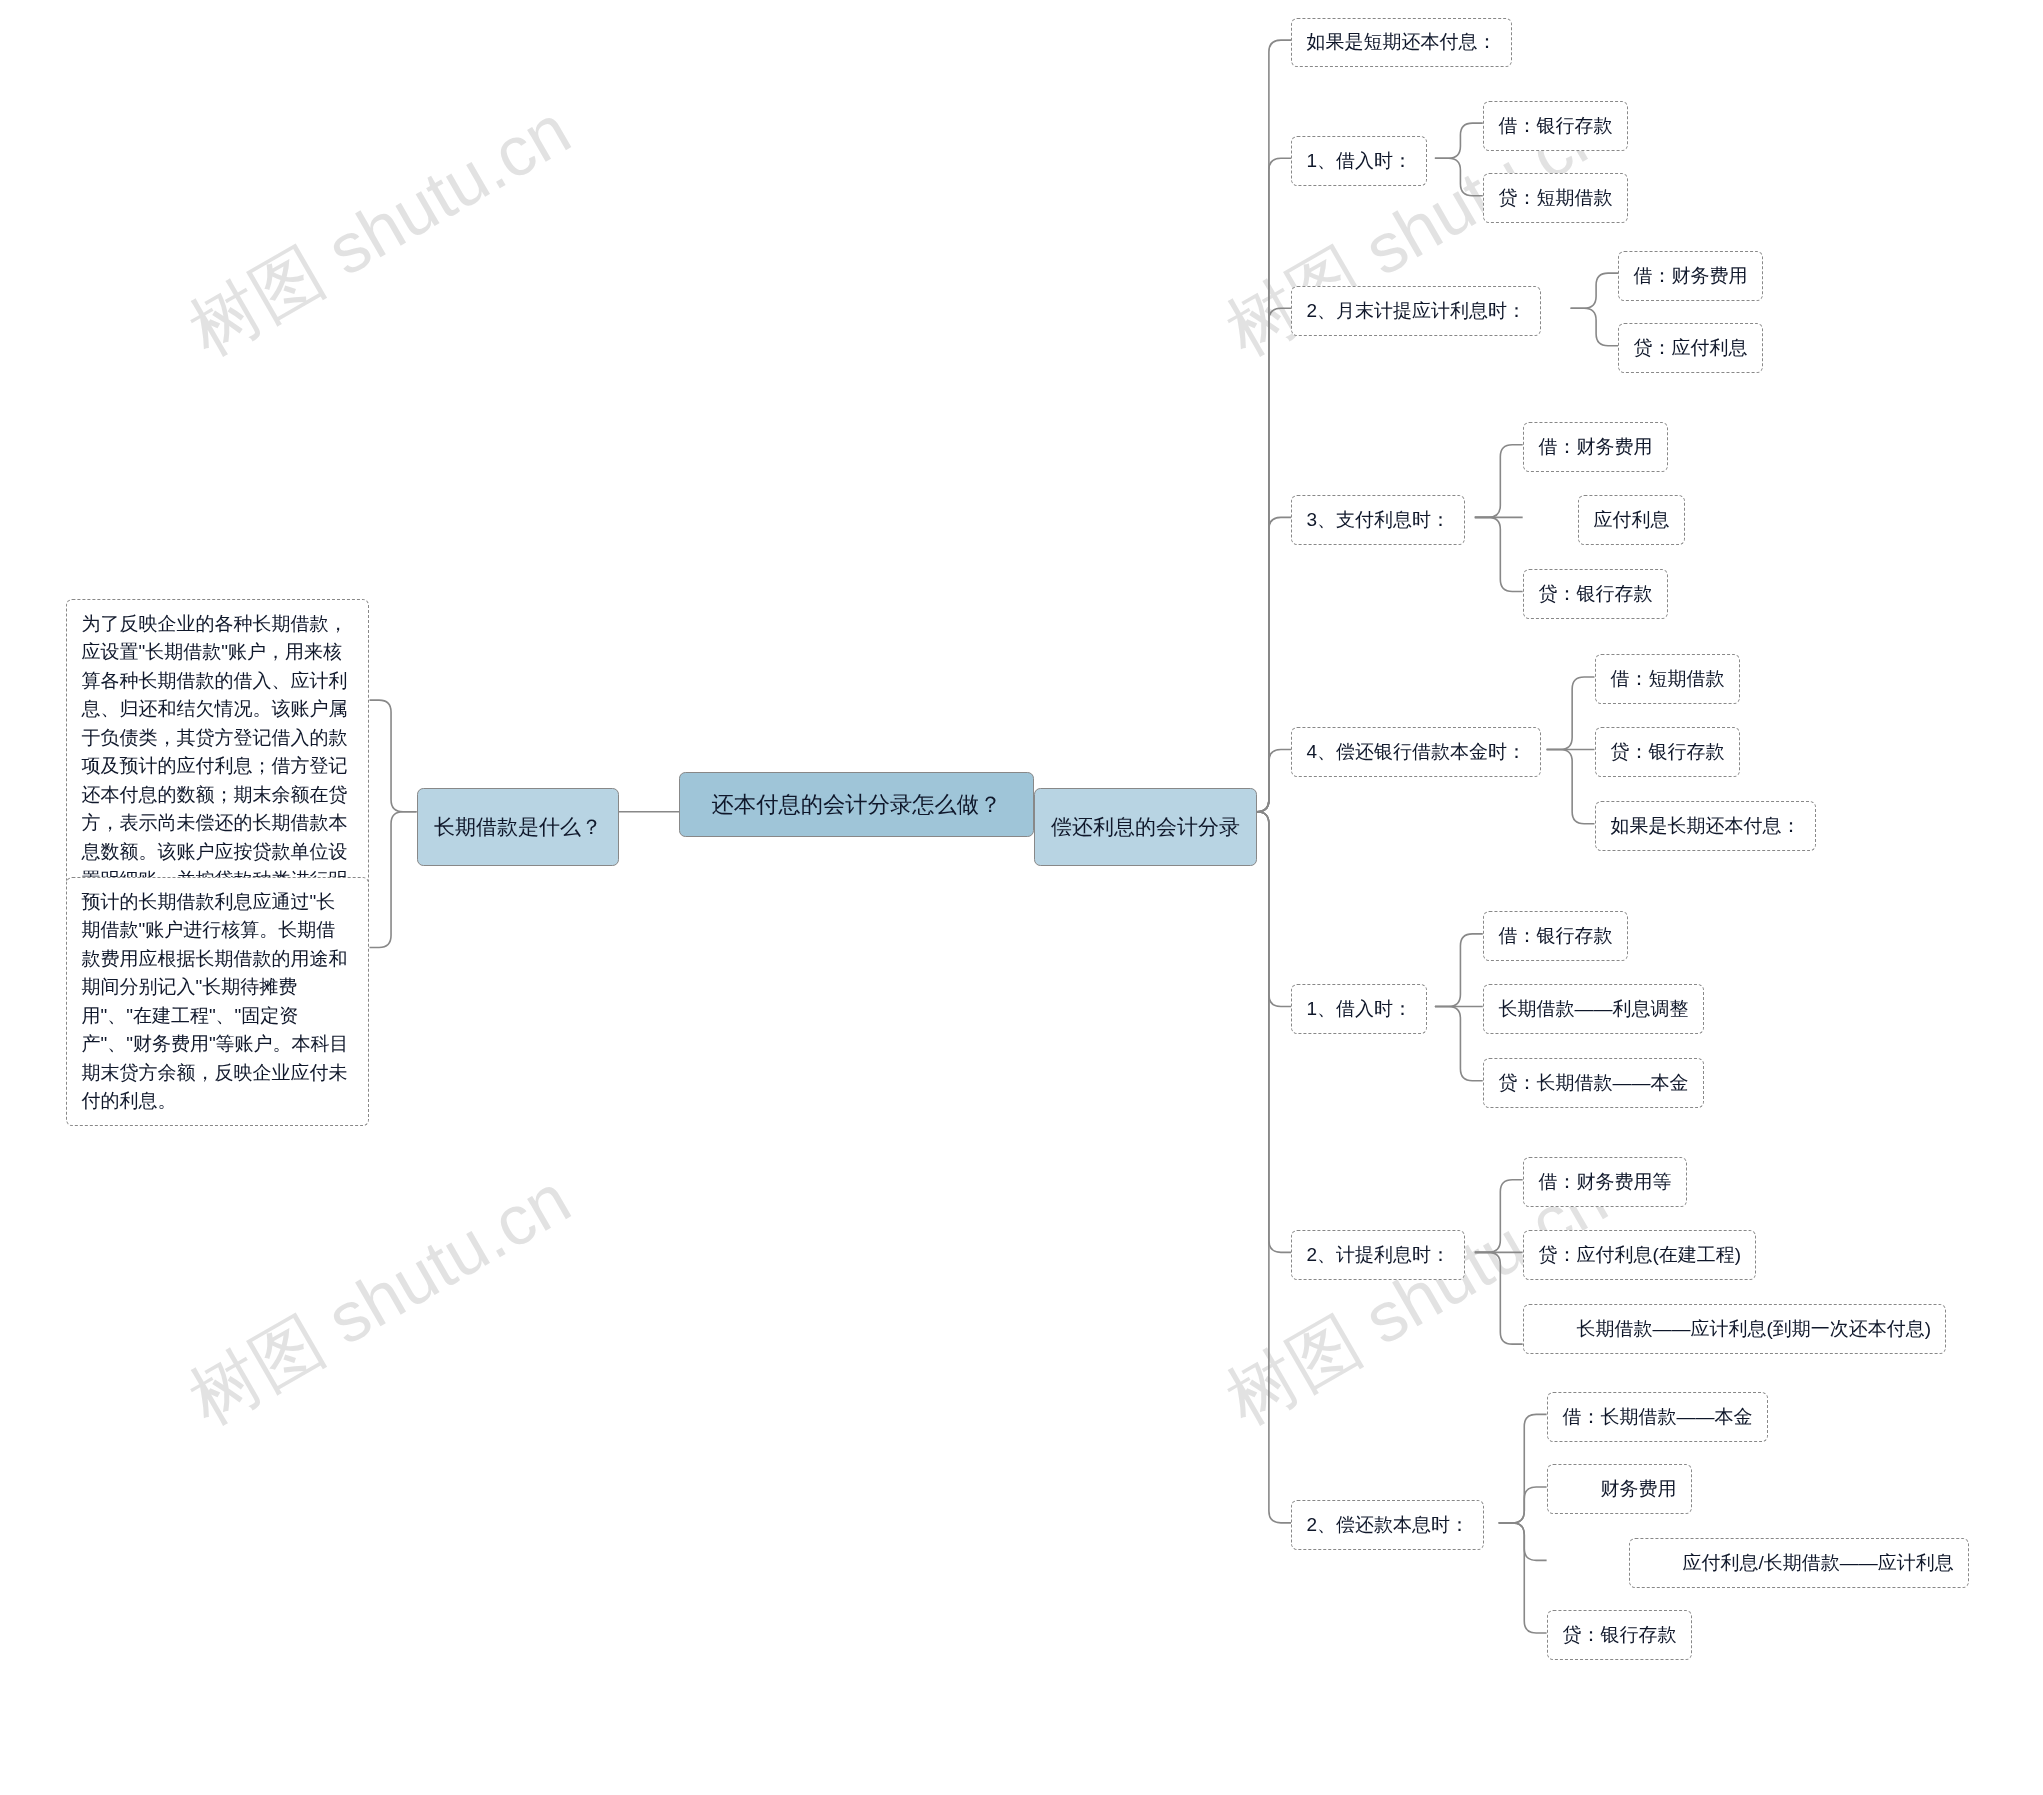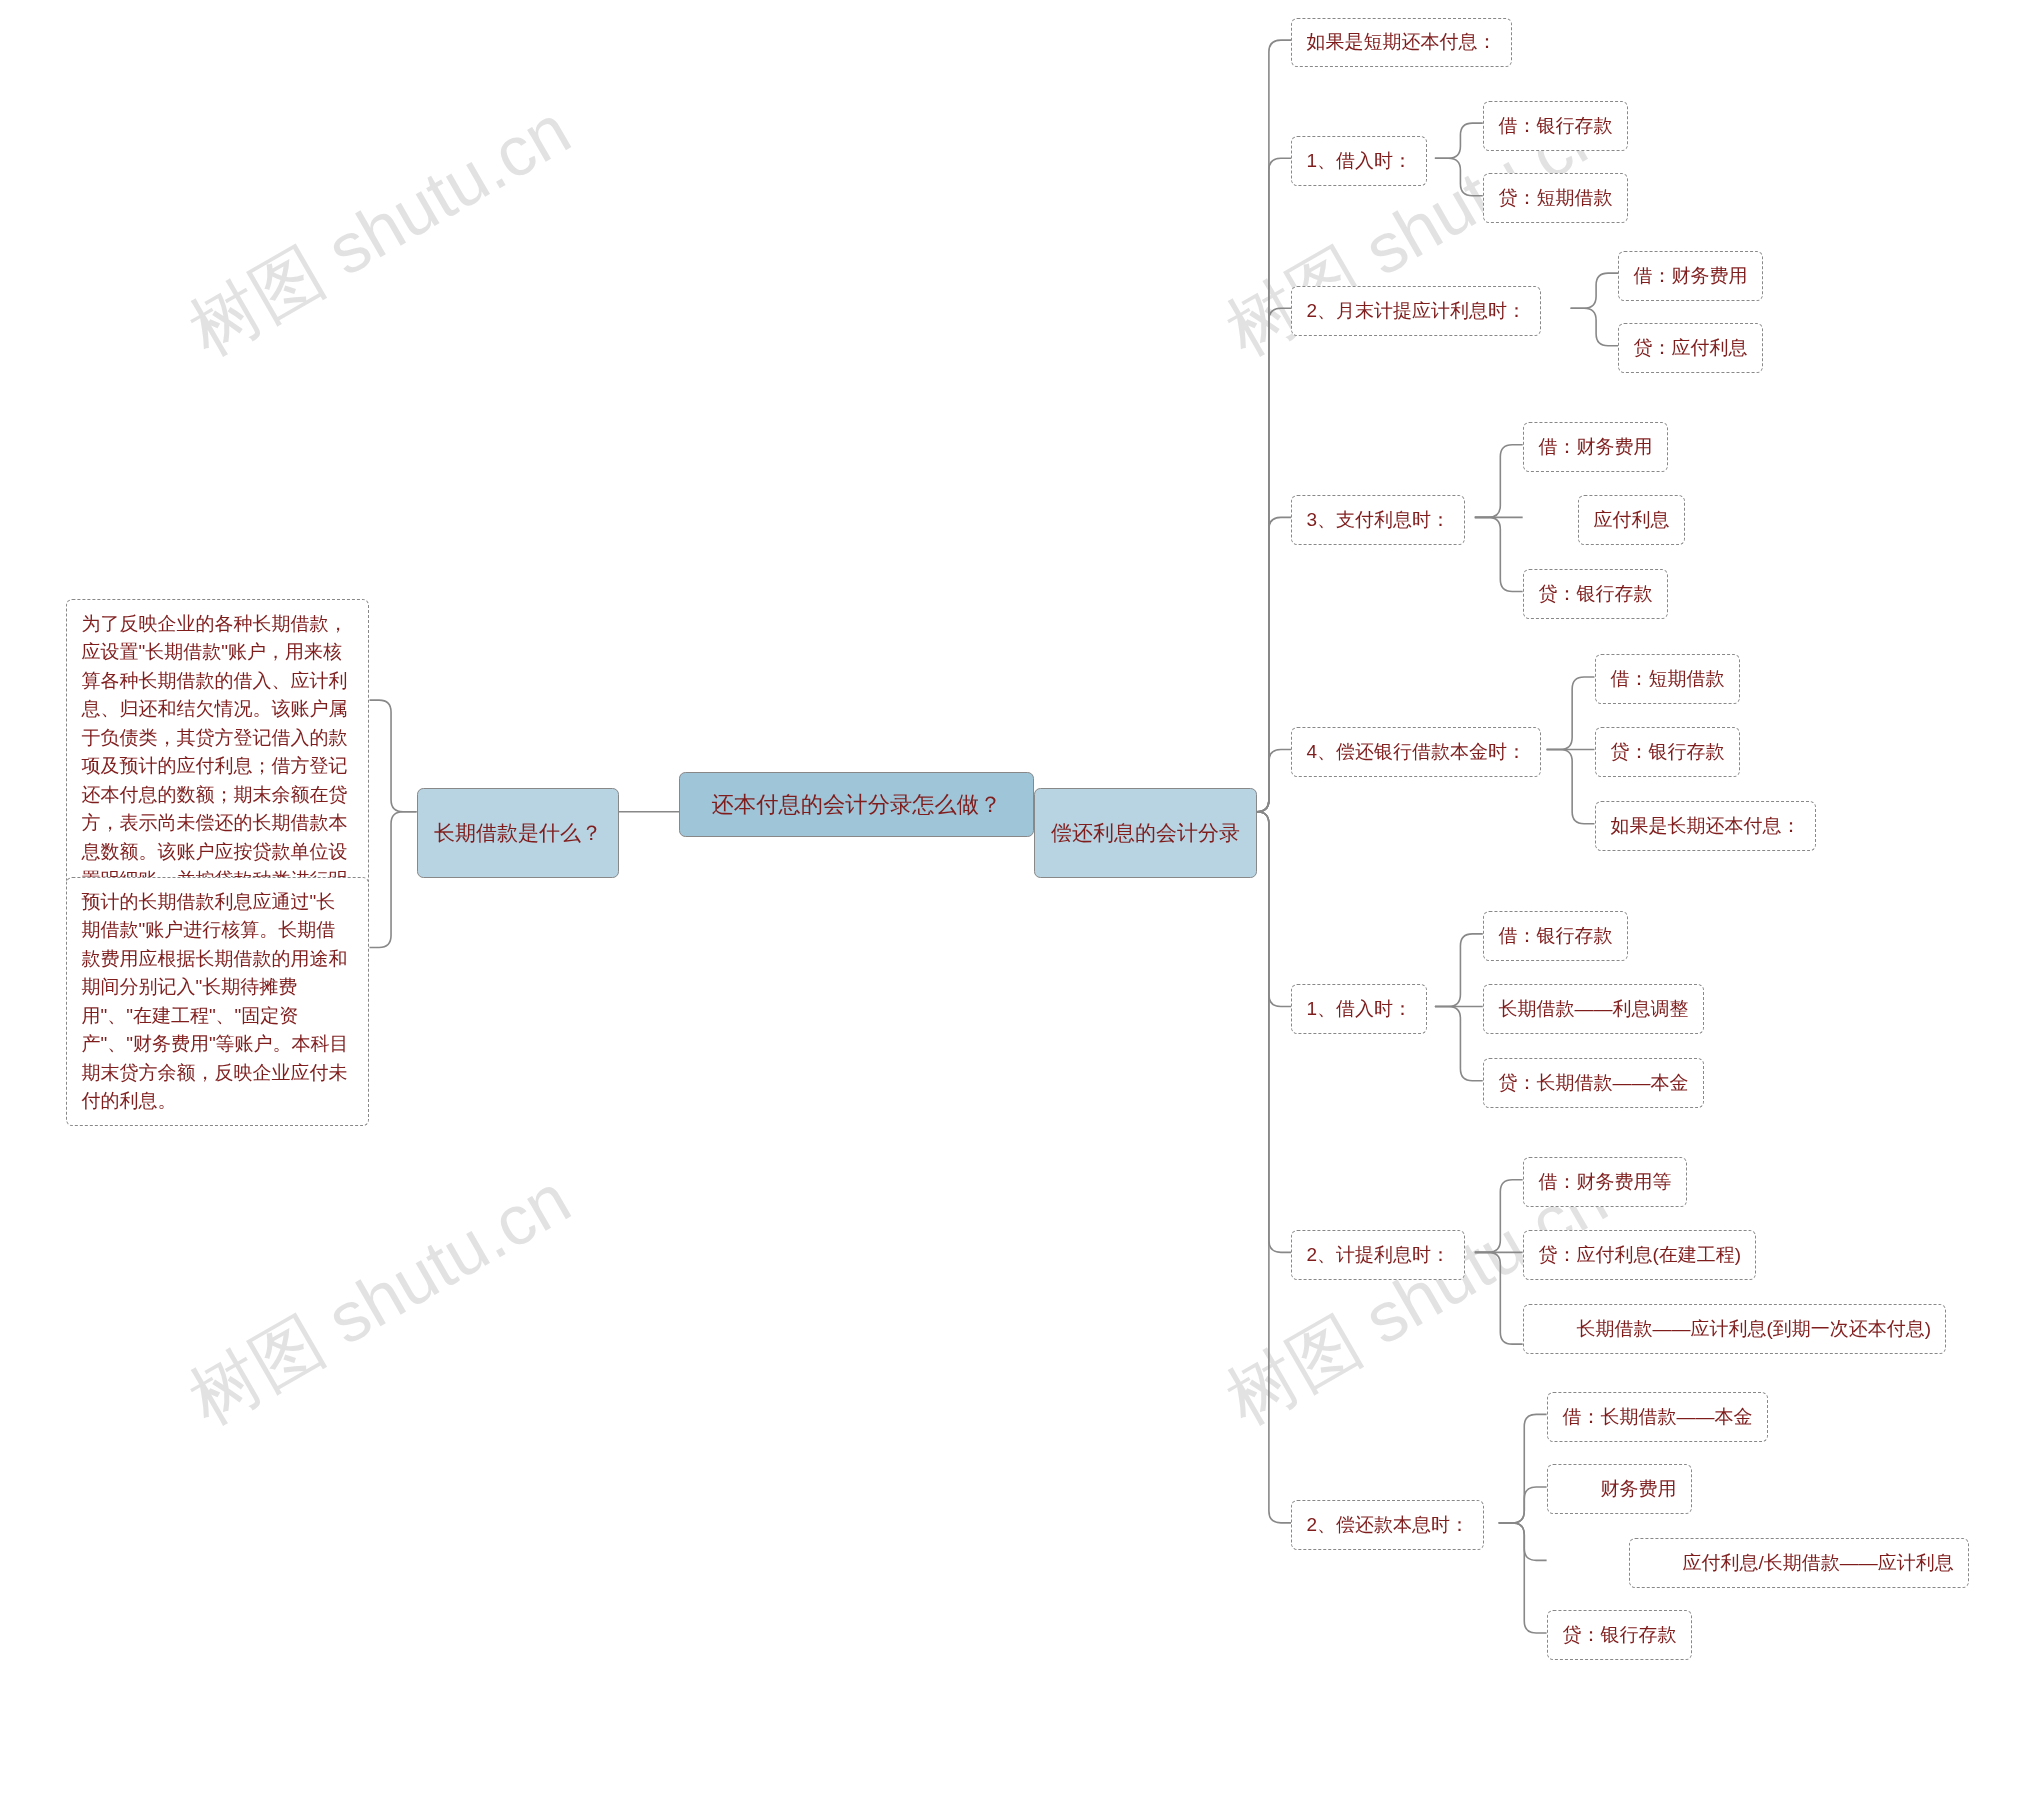--- a/index.html
+++ b/index.html
@@ -1,18 +1,18 @@
 <!DOCTYPE html>
 <html style="font-size:12.8px"><head>
 <meta charset="utf-8">
 <style>
 html,body{margin:0;padding:0;width:2043px;height:1796px;background:#fff;font-family:"Microsoft YaHei","PingFang SC",Arial,sans-serif;position:relative;overflow:hidden}
-.node{position:absolute;border:1.6px dashed #888;border-radius:6.4px;padding:9.6px 14.4px;font-size:19px;color:#7f1d1d;line-height:1.5;background:#fff;box-sizing:border-box}
+.node{position:absolute;border:1.6px dashed #888;border-radius:6.4px;padding:9.6px 14.4px;font-size:19px;color:#0f172a;line-height:1.5;background:#fff;box-sizing:border-box}
 .root{background:#9fc5d8;border-style:solid;font-size:22.3px;text-align:center;padding:16px 19px;line-height:1.4}
-.branch{background:#b8d4e3;border-style:solid;font-size:21px;padding:28px 16px}
+.branch{background:#b8d4e3;border-style:solid;font-size:21px;padding:22px 16px}
 .leaf-narrow{max-width:303px}
 svg.connectors{position:absolute;top:0;left:0;width:2043px;height:1796px;pointer-events:none}
 .watermark{position:absolute;font-size:70px;color:rgba(150,150,150,0.28);transform:rotate(-30deg);transform-origin:center;white-space:nowrap;pointer-events:none;font-family:Arial,sans-serif}
 </style>
 </head>
 <body>
 
 <div class="watermark" style="left:168px;top:184px">树图 shutu.cn</div>
 <div class="watermark" style="left:1205px;top:184px">树图 shutu.cn</div>
 <div class="watermark" style="left:168px;top:1253px">树图 shutu.cn</div>

